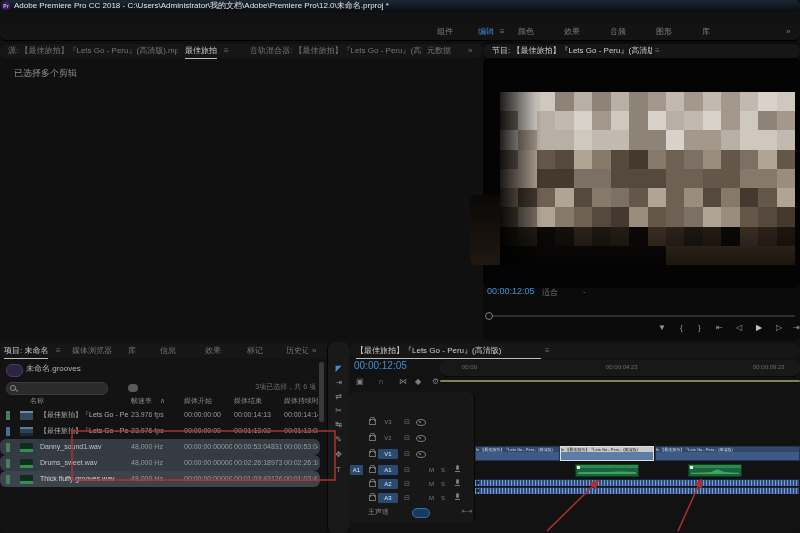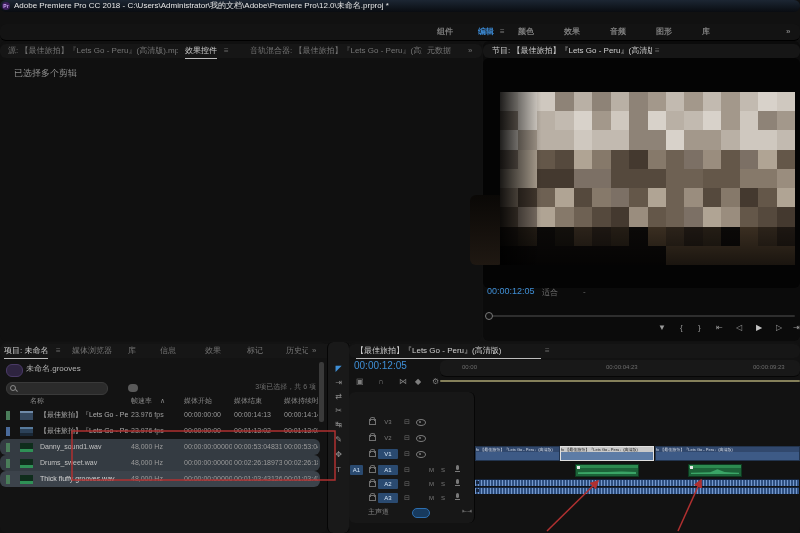--- a/index.html
+++ b/index.html
@@ -7,21 +7,21 @@
        font-family:"Liberation Sans",sans-serif;color:#9a9a9a;-webkit-font-smoothing:none;}
   .abs{position:absolute;border-radius:6px;}
   
   .titlebar{left:0;top:0;width:800px;height:12px;background:linear-gradient(#1c2633,#090c11);
             color:#e6e6e6;font-size:8px;line-height:12px;white-space:nowrap;}
   .appicon{left:2px;top:2px;width:8px;height:8px;background:#3d1f5c;color:#c9a3f0;font-size:5px;
            line-height:8px;text-align:center;font-weight:bold;}
   .menubar{left:0;top:12px;width:800px;height:12px;background:#d4d0c8;color:#111;font-size:8px;line-height:12px;}
   .menuitem{display:inline-block;padding:0 7px;}
   .wsbar{left:0;top:24px;width:800px;height:16px;background:#131313;border-bottom:1px solid #000;}
-  .wstab{position:absolute;top:0;height:16px;line-height:16px;font-size:8px;color:#7d7d7d;font-weight:bold;}
+  .wstab{position:absolute;top:0;height:16px;line-height:16px;font-size:8px;color:#7d7d7d;}
   .wstab.active{color:#3b87cf;}
   
   .panel{background:#151515;}
   .tabtxt{position:absolute;top:0;height:14px;line-height:14px;font-size:8px;color:#757575;
           white-space:nowrap;overflow:hidden;}
   .tabtxt.active{color:#cfcfcf;border-bottom:1px solid #bdbdbd;}
   .pmenu{color:#6a6a6a;font-size:8px;}
   .blue{color:#3f8fd6;}
   .dim{color:#6f6f6f;}
   
@@ -99,21 +99,21 @@
     <span class="wstab" style="left:564px;">效果</span>
     <span class="wstab" style="left:610px;">音频</span>
     <span class="wstab" style="left:656px;">图形</span>
     <span class="wstab" style="left:702px;">库</span>
     <span class="wstab" style="left:786px;">»</span>
   </div>
 
   <div class="abs panel" style="left:0;top:41px;width:482px;height:300px;background:#101010;">
     <div class="abs" style="left:0;top:3px;width:482px;height:14px;background:#161616;">
       <span class="tabtxt" style="left:8px;width:170px;">源: 【最佳旅拍】『Lets Go - Peru』(高清版).mp4</span>
-      <span class="tabtxt active" style="left:185px;">效果控件</span>
+      <span class="tabtxt active" style="left:185px;">最佳旅拍</span>
       <span class="tabtxt pmenu" style="left:224px;">≡</span>
       <span class="tabtxt" style="left:250px;width:172px;">音轨混合器: 【最佳旅拍】『Lets Go - Peru』(高清版)</span>
       <span class="tabtxt" style="left:427px;">元数据</span>
       <span class="tabtxt" style="left:468px;">»</span>
     </div>
     <div class="abs" style="left:14px;top:26px;font-size:9px;color:#8e8e8e;">已选择多个剪辑</div>
   </div>
 
   <div class="abs panel" style="left:483px;top:41px;width:317px;height:300px;background:#0b0b0b;">
     <div class="abs" style="left:0;top:3px;width:317px;height:14px;background:#161616;">

